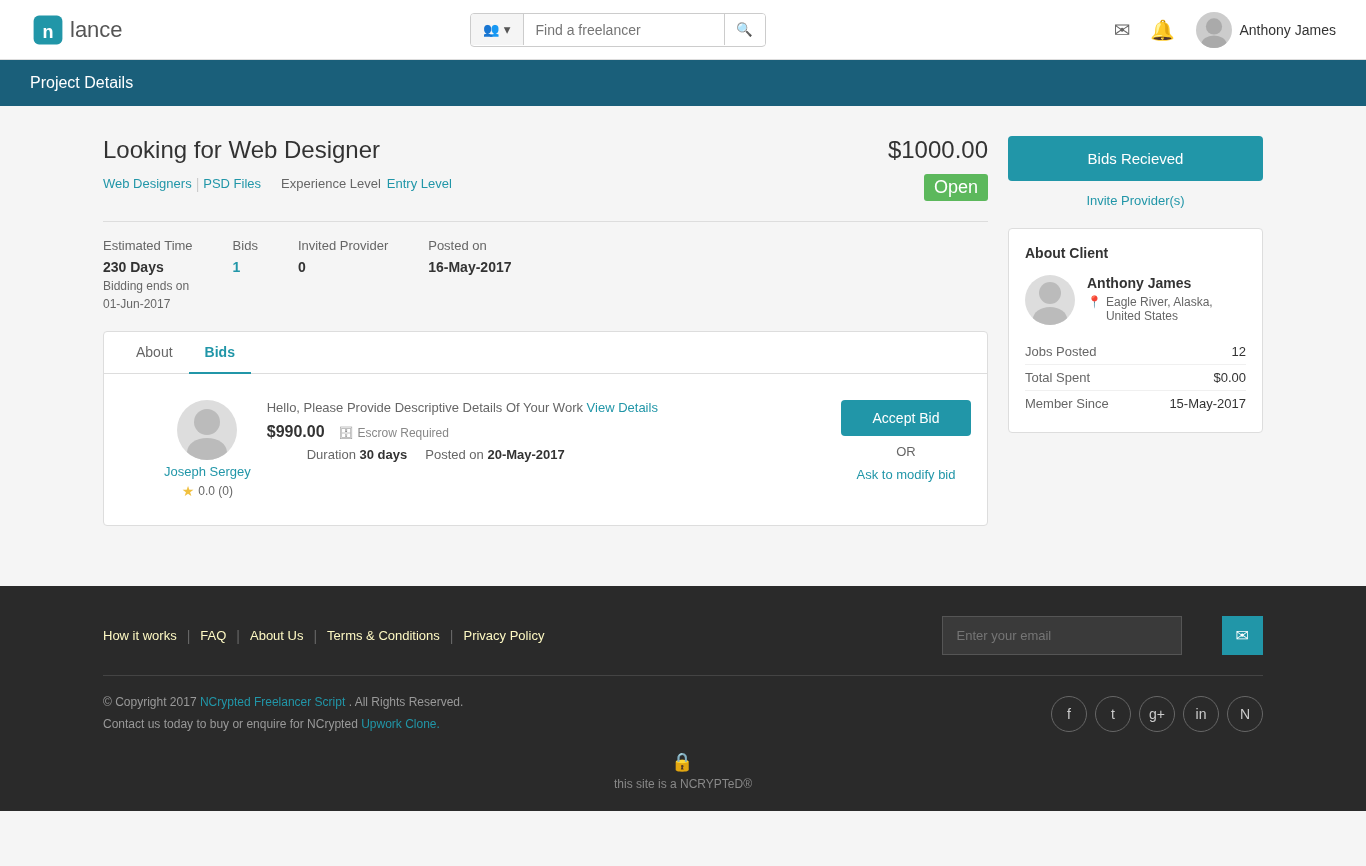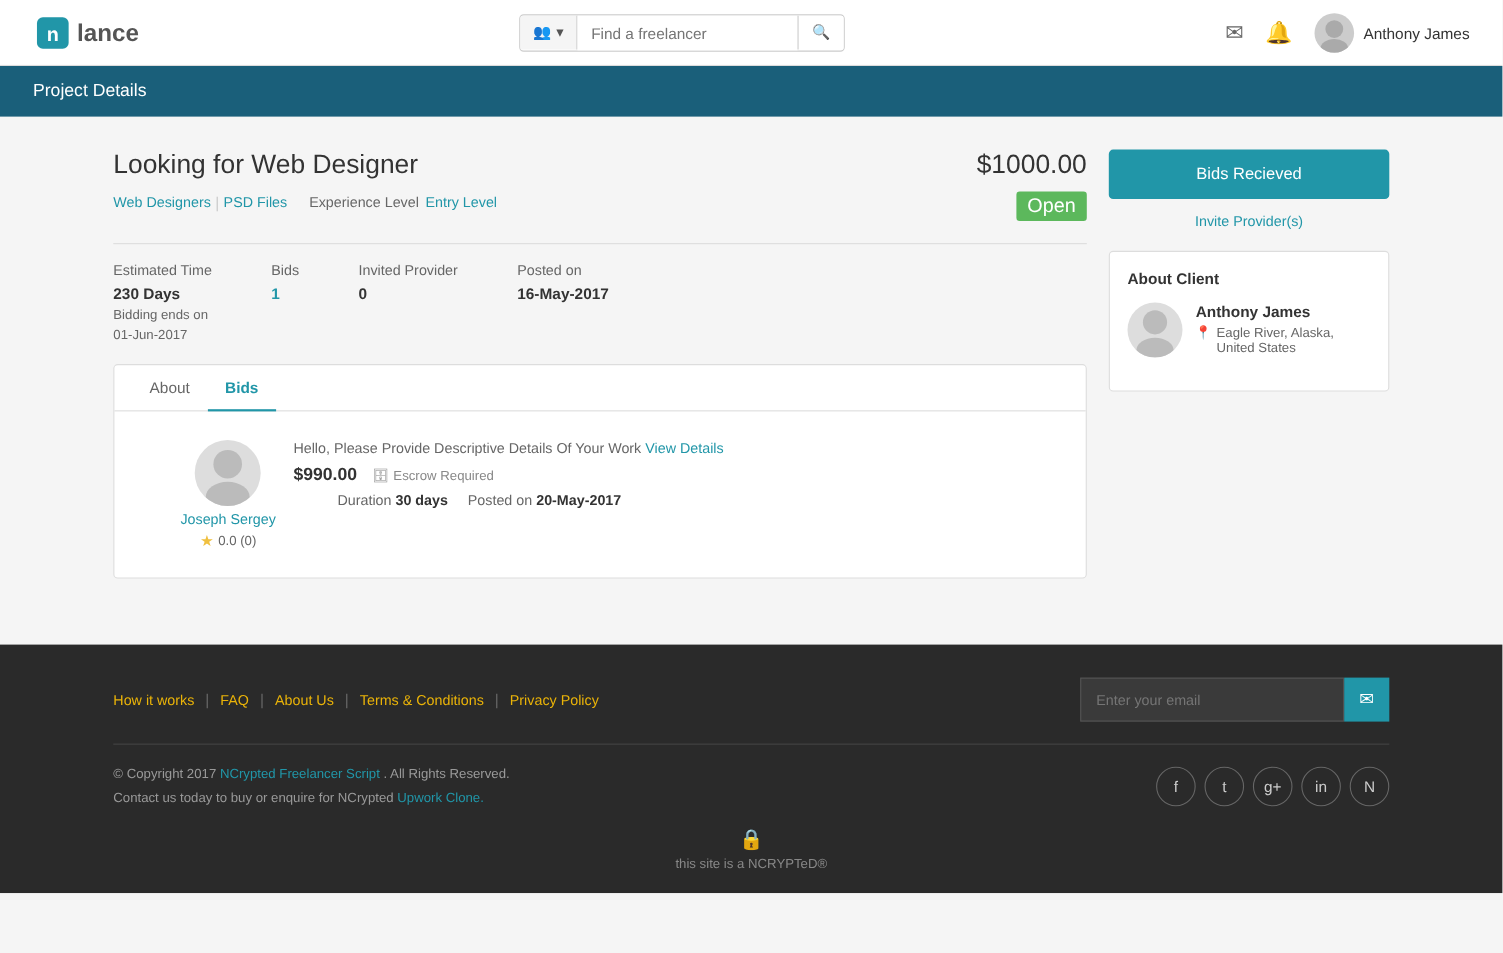--- a/index.html
+++ b/index.html
@@ -20,21 +20,21 @@
       align-items: center;
       gap: 4px;
     }
     .logo-icon {
       width: 36px;
       height: 36px;
     }
     .logo-text {
       font-size: 22px;
       color: #555;
-      font-weight: 700;
+      font-weight: 400;
     }
     .header-search {
       display: flex;
       align-items: center;
       border: 1px solid #ccc;
       border-radius: 4px;
       overflow: hidden;
     }
     .search-type-btn {
       background: #f5f5f5;
@@ -176,21 +176,21 @@
     }
 
     
     .stats-divider {
       border: none;
       border-top: 1px solid #ddd;
       margin-bottom: 16px;
     }
     .stats-row {
       display: flex;
-      gap: 54px;
+      gap: 40px;
       margin-bottom: 20px;
     }
     .stat-item {}
     .stat-label {
       color: #666;
       font-size: 13px;
       margin-bottom: 6px;
     }
     .stat-value {
       font-size: 14px;
@@ -443,30 +443,31 @@
       justify-content: space-between;
       align-items: center;
       margin-bottom: 20px;
     }
     .footer-nav {
       display: flex;
       align-items: center;
       gap: 0;
     }
     .footer-nav-link {
-      color: #eab308;
+      color: #fef9c3;
       text-decoration: none;
       font-size: 13px;
     }
     .footer-nav-sep {
       color: #666;
       margin: 0 10px;
     }
     .footer-email-form {
       display: flex;
+      gap: 40px;
     }
     .footer-email-input {
       padding: 10px 14px;
       border: 1px solid #555;
       background: #3a3a3a;
       color: #ccc;
       outline: none;
       font-size: 13px;
       width: 240px;
     }
@@ -651,20 +652,25 @@
               <span class="escrow-tag">Escrow Required</span>
             </div>
             <div class="bid-meta">
               <span>Duration</span>
               <strong>30 days</strong>
               &nbsp;&nbsp;&nbsp;
               <span>Posted on</span>
               <strong>20-May-2017</strong>
             </div>
           </div>
+          <div class="bid-actions">
+            <button class="accept-btn">Accept Bid</button>
+            <span class="or-text">OR</span>
+            <a href="#" class="modify-link">Ask to modify bid</a>
+          </div>
         </div>
       </div>
     </div>
   </div>
 
   <div class="right-panel">
     <button class="bids-received-btn">Bids Recieved</button>
     <a href="#" class="invite-link">Invite Provider(s)</a>
 
     <div class="about-client-card">
@@ -675,20 +681,34 @@
             <circle cx="25" cy="18" r="11" fill="#bbb"></circle>
             <ellipse cx="25" cy="44" rx="17" ry="12" fill="#bbb"></ellipse>
           </svg>
         </div>
         <div>
           <div class="client-name">Anthony James</div>
           <div class="client-location">
             <span class="location-pin">📍</span>
             <span>Eagle River, Alaska, United States</span>
           </div>
+        </div>
+      </div>
+      <div class="client-stats">
+        <div class="client-stat-row">
+          <span class="client-stat-label">Jobs Posted</span>
+          <span class="client-stat-value">12</span>
+        </div>
+        <div class="client-stat-row">
+          <span class="client-stat-label">Total Spent</span>
+          <span class="client-stat-value">$0.00</span>
+        </div>
+        <div class="client-stat-row">
+          <span class="client-stat-label">Member Since</span>
+          <span class="client-stat-value">15-May-2017</span>
         </div>
       </div>
     </div>
   </div>
 </div>
 
 <footer class="footer">
   <div class="footer-inner">
     <div class="footer-top">
       <nav class="footer-nav">

